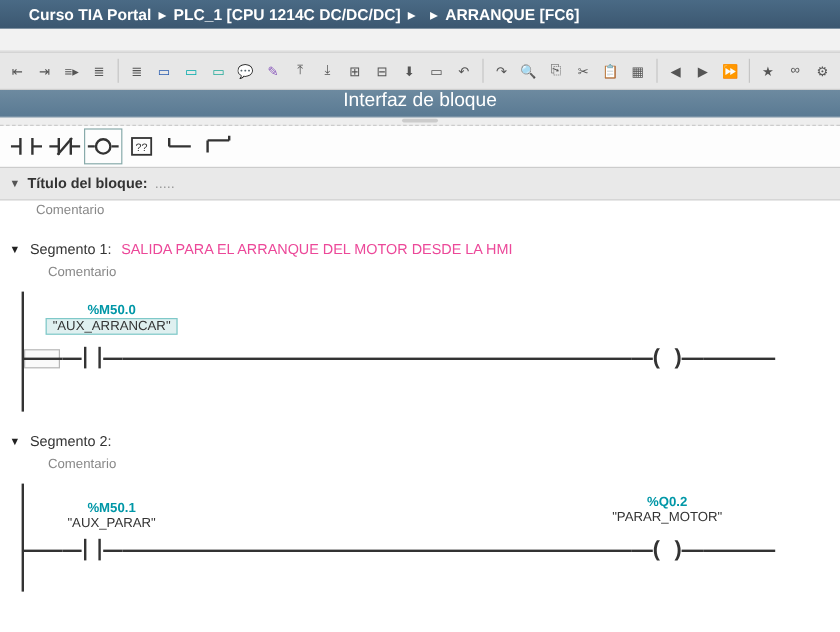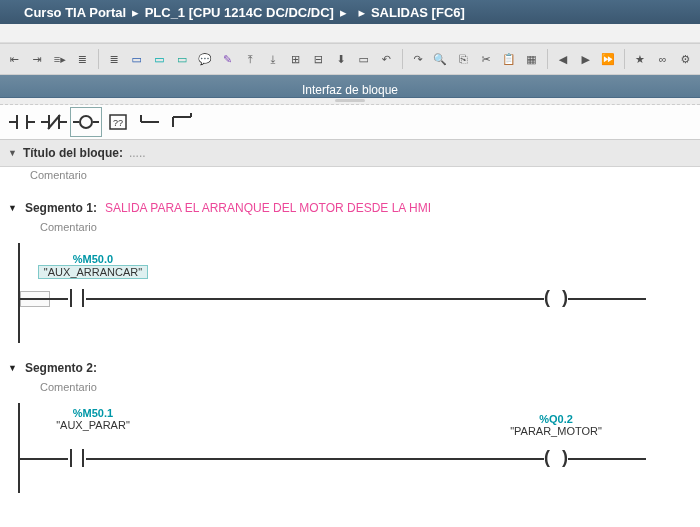--- a/index.html
+++ b/index.html
@@ -8,39 +8,39 @@
 .titlebar{background:linear-gradient(#4a6a85,#3b5770);color:#fff;height:24px;display:flex;align-items:center;padding:0 24px;font-weight:bold;font-size:13px}
 .titlebar .crumb{white-space:nowrap}
 .titlebar .sep{margin:0 6px;font-weight:normal}
 
 .band{height:18px;background:#f2f2f2;border-bottom:1px solid #ddd}
 
 .toolbar{height:30px;background:#e7e7e7;border-top:1px solid #cfcfcf;border-bottom:1px solid #cfcfcf;display:flex;align-items:center;padding:0 4px;gap:2px}
 .tbtn{width:22px;height:22px;display:flex;align-items:center;justify-content:center;border:1px solid transparent;border-radius:2px;cursor:pointer;font-size:11px;color:#555}
 .tsep{width:1px;height:20px;background:#c5c5c5;margin:0 3px}
 
-.ifacebar{height:22px;background:linear-gradient(#6d8aa0,#5a7a93);color:#fff;display:flex;align-items:flex-end;justify-content:center;font-size:12px;border-bottom:1px solid #4a6a85}
+.ifacebar{height:22px;background:linear-gradient(#6d8aa0,#5a7a93);color:#fff;display:flex;align-items:flex-start;justify-content:center;font-size:16px;border-bottom:1px solid #4a6a85}
 
 .splitter{height:6px;background:#eee;border-bottom:1px dashed #ccc;position:relative}
 .splitter:after{content:"";position:absolute;left:50%;top:1px;width:30px;height:3px;background:#ccc;border-radius:2px;transform:translateX(-50%)}
 
 .palette{height:34px;display:flex;align-items:center;padding:0 6px;gap:0;border-bottom:1px solid #ccc;background:#fdfdfd}
 .pcell{width:30px;height:28px;display:flex;align-items:center;justify-content:center;border:1px solid transparent;cursor:pointer}
 .pcell.sel{border:1px solid #8aa}
 .pcell svg{display:block}
 
 .blkhdr{display:flex;align-items:center;height:26px;background:#e9e9e9;border-bottom:1px solid #d2d2d2;padding:0 8px;font-weight:bold}
 .blkhdr .tri{margin-right:6px;font-size:9px;color:#555}
 .blkhdr .dots{margin-left:6px;color:#999;font-weight:normal}
 .comment{padding:2px 30px;color:#888;font-size:11px}
 
 .seg{margin-top:14px}
 .seghdr{display:flex;align-items:center;padding:0 8px;height:22px}
 .seghdr .tri{margin-right:8px;font-size:9px;color:#222}
-.seghdr .name{font-weight:bold;margin-right:8px}
+.seghdr .name{font-weight:normal;margin-right:8px}
 .seghdr .title{color:#ec4899}
 
 .rungwrap{margin:8px 0 0 18px;position:relative;height:100px}
 .leftrail{position:absolute;left:0;top:0;bottom:0;width:0;border-left:2px solid #333}
 .wire{position:absolute;top:55px;height:0;border-top:2px solid #333}
 
 .elm{position:absolute;text-align:center;font-size:11px}
 .elm .addr{color:#0097a7;font-weight:bold}
 .elm .sym{color:#333}
 .elm.sel .sym{background:#dff0f0;border:1px solid #7fc9c9;padding:0 2px}
@@ -62,21 +62,21 @@
 </head>
 <body>
 <div class="window">
 
 <div class="titlebar">
   <span class="crumb">Curso TIA Portal</span>
       <span class="sep">▸</span>
   <span class="crumb">PLC_1 [CPU 1214C DC/DC/DC]</span>
       <span class="sep">▸</span>
       <span class="sep">▸</span>
-  <span class="crumb">SALIDAS [FC6]</span>
+  <span class="crumb">ARRANQUE [FC6]</span>
 </div>
 
 <div class="band"></div>
 
 <div class="toolbar">
   <div class="tbtn">⇤</div>
   <div class="tbtn">⇥</div>
   <div class="tbtn">≡▸</div>
   <div class="tbtn">≣</div>
   <div class="tsep"></div>
@@ -210,21 +210,21 @@
     <span class="tri">▼</span>
     <span class="name">Segmento 2:</span>
   </div>
   <div class="comment" style="margin-left:10px">Comentario</div>
 
   <div class="rungwrap" style="height:90px">
     <div class="leftrail"></div>
     <div class="wire" style="left:2px;width:32px"></div>
     <div class="wire" style="left:84px;width:424px"></div>
     <div class="wire" style="left:568px;width:60px"></div>
-    <div class="elm" style="left:20px;top:4px;width:110px">
+    <div class="elm" style="left:20px;top:15px;width:110px">
       <div class="addr">%M50.1</div>
       <div class="sym">"AUX_PARAR"</div>
     </div>
     <div class="contact" style="left:34px">
       <div class="l"></div>
           <div class="b1"></div>
           <div class="b2"></div>
           <div class="r"></div>
     </div>
     <div class="elm" style="left:478px;top:10px;width:120px">

